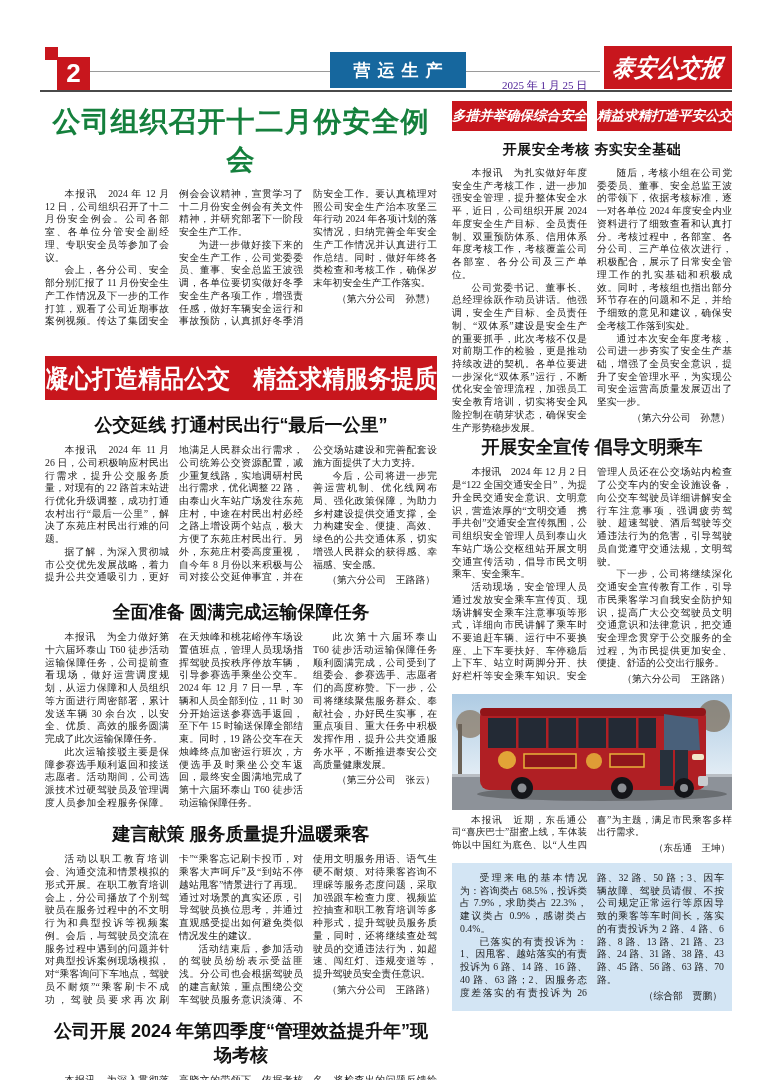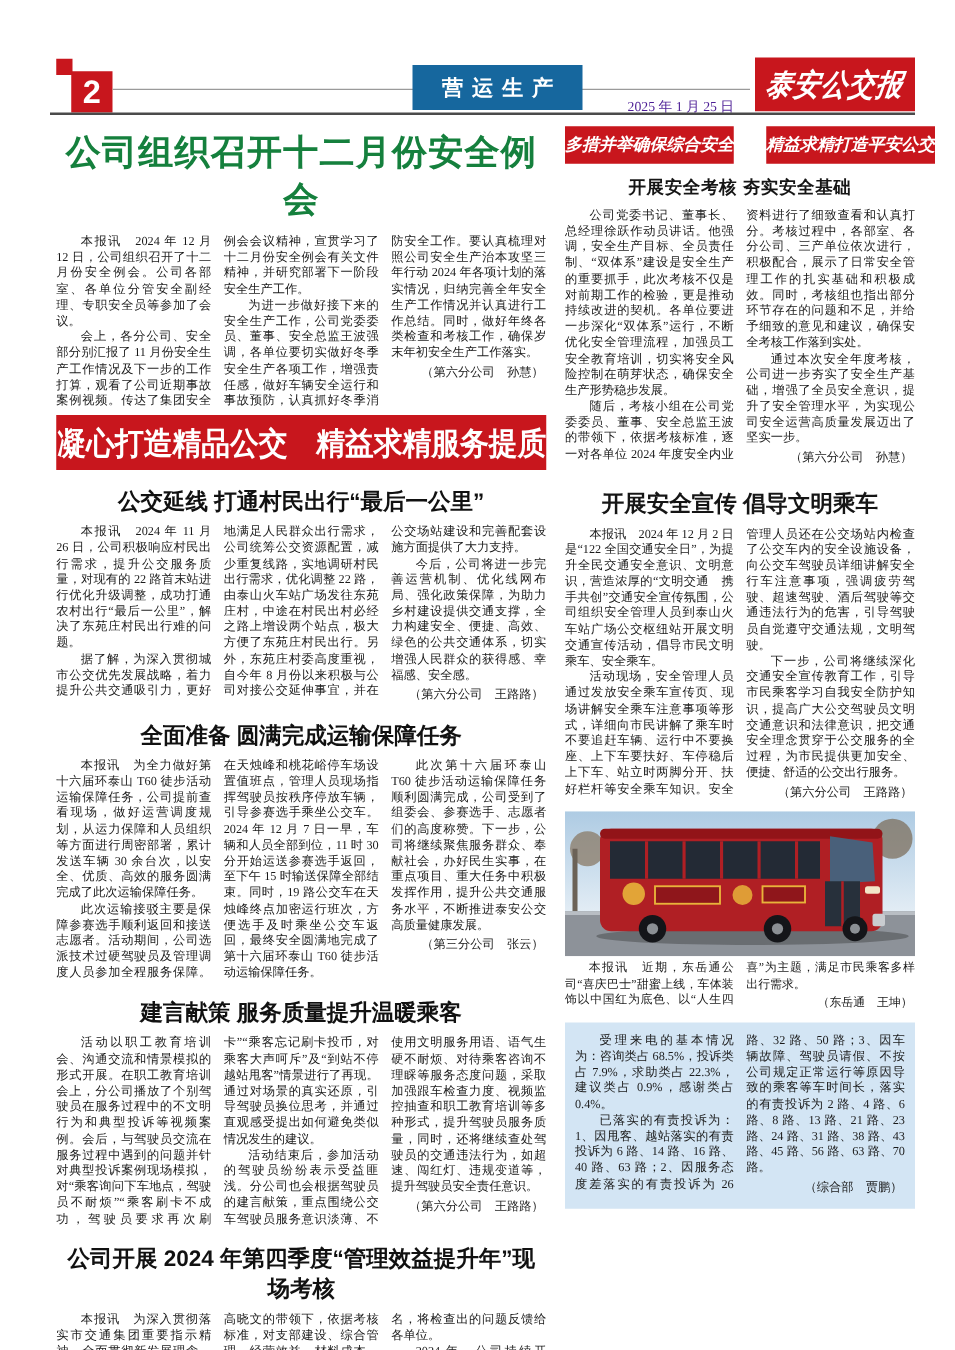--- a/index.html
+++ b/index.html
@@ -26,31 +26,31 @@
   .col-right{width:280px;flex:none;}
   .body{font-size:9.8px;line-height:1.3;text-align:justify;color:#1a1a1a;}
   .cols3{column-count:3;column-gap:10px;}
   .cols2{column-count:2;column-gap:10px;}
   .body p{margin:0;text-indent:2em;}
   .body p.sig{text-indent:0;text-align:right;margin-top:3px;padding-right:2px;}
   .hl-red{color:#15803d;font-family:Liberation Sans, sans-serif;font-weight:bold;font-size:28px;
           text-align:center;margin:4px 0 9px;letter-spacing:1px;}
   .hl-sub{color:#111;font-family:"Liberation Sans",sans-serif;font-weight:bold;font-size:18px;
           text-align:center;margin:13px 0 7px;}
-  .banner-red{background:#c8161d;color:#fff;height:44px;margin:4px 0 2px;
+  .banner-red{background:#c8161d;color:#fff;height:44px;margin:28px 0 2px;
           display:flex;align-items:center;justify-content:center;}
   .banner-red span{font-family:"Liberation Sans",sans-serif;font-weight:bold;font-size:25px;
           letter-spacing:0px;transform:scaleX(.92);white-space:nowrap;}
-  .dual-banner{display:flex;gap:26px;margin:2px 0 10px;}
+  .dual-banner{display:flex;gap:10px;margin:2px 0 10px;}
   .mini-banner{flex:1;background:#c8161d;color:#fff;font-family:"Liberation Sans",sans-serif;
           font-weight:bold;font-style:italic;font-size:13.5px;text-align:center;padding:6px 0;white-space:nowrap;}
   .hl-big{font-family:"Liberation Sans",sans-serif;font-weight:bold;font-size:14px;text-align:center;
           margin:8px 0 8px;letter-spacing:.5px;}
   .hl-mid{font-family:"Liberation Sans",sans-serif;font-weight:bold;font-size:18px;text-align:center;
-          margin:17px 0 7px;}
+          margin:1px 0 7px;}
   figure.photo{margin:8px 0 4px;}
   figure.photo svg{display:block;}
   .caption{font-size:9.5px;}
   .bluebox{background:#d3e5f4;padding:9px 8px;margin-top:9px;}
 </style>
 </head>
 <body>
 
 <div class="page">
 
@@ -126,20 +126,21 @@
     <section class="col-right">
 
       <div class="dual-banner">
         <div class="mini-banner">多措并举确保综合安全</div>
         <div class="mini-banner">精益求精打造平安公交</div>
       </div>
 
       <article>
         <h1 class="hl-big">开展安全考核 夯实安全基础</h1>
         <div class="body cols2">
+          <p>本报讯　为扎实做好年度安全生产考核工作，进一步加强安全管理，提升整体安全水平，近日，公司组织开展 2024 年度安全生产目标、全员责任制、双重预防体系、信用体系年度考核工作，考核覆盖公司各部室、各分公司及三产单位。</p>
           <p>公司党委书记、董事长、总经理徐跃作动员讲话。他强调，安全生产目标、全员责任制、“双体系”建设是安全生产的重要抓手，此次考核不仅是对前期工作的检验，更是推动持续改进的契机。各单位要进一步深化“双体系”运行，不断优化安全管理流程，加强员工安全教育培训，切实将安全风险控制在萌芽状态，确保安全生产形势稳步发展。</p>
           <p>随后，考核小组在公司党委委员、董事、安全总监王波的带领下，依据考核标准，逐一对各单位 2024 年度安全内业资料进行了细致查看和认真打分。考核过程中，各部室、各分公司、三产单位依次进行，积极配合，展示了日常安全管理工作的扎实基础和积极成效。同时，考核组也指出部分环节存在的问题和不足，并给予细致的意见和建议，确保安全考核工作落到实处。</p>
           <p>通过本次安全年度考核，公司进一步夯实了安全生产基础，增强了全员安全意识，提升了安全管理水平，为实现公司安全运营高质量发展迈出了坚实一步。</p>
           <p class="sig">（第六分公司　孙慧）</p>
         </div>
       </article>
 
       <article>
         <h2 class="hl-mid">开展安全宣传 倡导文明乘车</h2>
         <div class="body cols2">

